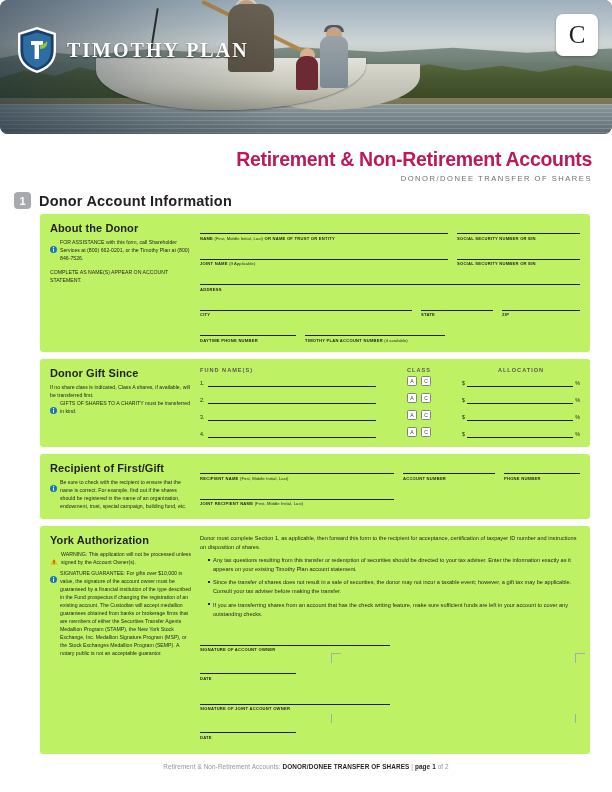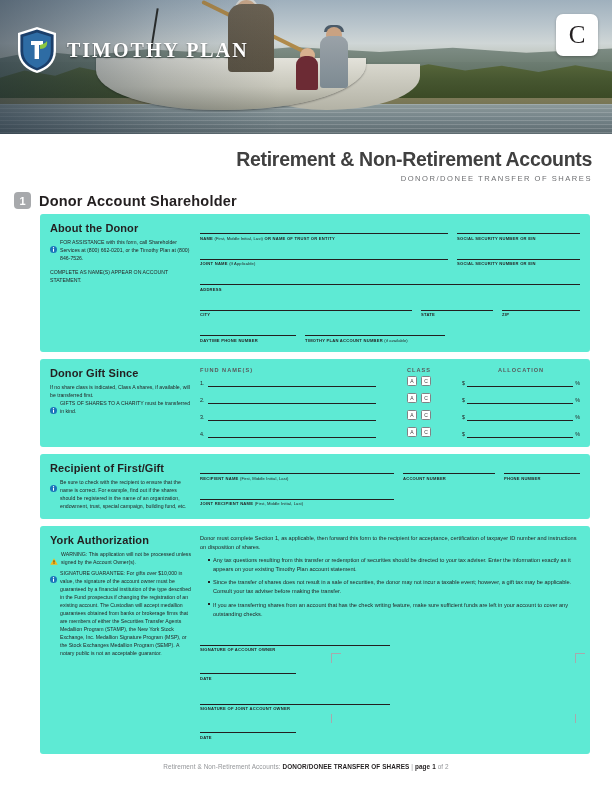--- a/index.html
+++ b/index.html
@@ -6,21 +6,21 @@
   body{
     width:612px;height:792px;
     background:#ffffff;
     font-family:"Liberation Sans", sans-serif;
     color:#231f20;
     position:relative;
     overflow:hidden;
   }
 
   
-  .hero{position:relative;width:612px;height:134px;overflow:hidden;background:#6d7b74;}
+  .hero{position:relative;width:612px;height:134px;overflow:hidden;background:#6d7b74;border-radius:8px;}
   .hero .sky{
     position:absolute;left:0;top:0;width:612px;height:62px;
     background:linear-gradient(180deg,#9fb0bd 0%, #b9c5cc 40%, #cfd6d6 70%, #b9bfb4 100%);
   }
   .hero .hills{
     position:absolute;left:0;top:42px;width:612px;height:36px;
     background:linear-gradient(180deg,#7e8d86 0%, #5f7062 100%);
     clip-path:polygon(0 45%,6% 25%,14% 38%,24% 20%,36% 32%,48% 14%,62% 28%,74% 16%,86% 30%,100% 18%,100% 100%,0 100%);
     opacity:.95;
   }
@@ -111,39 +111,39 @@
     position:absolute;right:14px;top:14px;z-index:6;
     width:42px;height:42px;background:#ffffff;border-radius:7px;
     display:flex;align-items:center;justify-content:center;
     font-family:"Liberation Serif", serif;font-size:25px;color:#231f20;
     box-shadow:0 1px 3px rgba(0,0,0,.28);
   }
 
   
   .title-block{text-align:right;padding:14px 20px 0 0;}
   .doc-title{
-    font-size:19.5px;font-weight:700;color:#404040;letter-spacing:-.3px;
+    font-size:19.5px;font-weight:700;color:#be185d;letter-spacing:-.3px;
     font-family:"Liberation Sans", sans-serif;
   }
   .doc-sub{
     font-size:7.6px;letter-spacing:1.5px;color:#6d6e71;margin-top:3px;
   }
 
   
   .sec-head{display:flex;align-items:center;gap:8px;margin:9px 0 5px 14px;}
   .sec-num{
     width:17px;height:17px;border-radius:4px;background:#a7a9ac;color:#fff;
     display:flex;align-items:center;justify-content:center;
     font-size:11px;font-weight:700;
   }
   .sec-title{font-size:14.5px;font-weight:600;color:#231f20;letter-spacing:.2px;}
 
   
   .panel{
-    margin:0 22px 7px 40px;background:#5eead4;border-radius:3px;
+    margin:0 22px 7px 40px;background:#bef264;border-radius:3px;
     padding:8px 10px 9px 10px;display:flex;
   }
   .panel .left{width:142px;flex:0 0 142px;padding-right:8px;}
   .panel .right{flex:1;}
   .p-title{font-size:11px;font-weight:600;color:#231f20;margin-bottom:4px;letter-spacing:.1px;}
   .note{font-size:5.2px;line-height:1.55;color:#231f20;}
   .note.sp{margin-top:6px;}
   .ico-note{display:flex;gap:3px;}
   .ico{flex:0 0 auto;margin-top:.5px;}
 
@@ -242,21 +242,21 @@
   <div class="c-badge">C</div>
 </div>
 
 <div class="title-block">
   <div class="doc-title">Retirement &amp; Non-Retirement Accounts</div>
   <div class="doc-sub">DONOR/DONEE TRANSFER OF SHARES</div>
 </div>
 
 <div class="sec-head">
   <div class="sec-num">1</div>
-  <div class="sec-title">Donor Account Shareholder</div>
+  <div class="sec-title">Donor Account Information</div>
 </div>
 
 <div class="panel">
   <div class="left">
     <div class="p-title">About the Donor</div>
     <div class="ico-note">
       <span class="ico">
         <svg width="7" height="7" viewBox="0 0 12 12">
             <circle cx="6" cy="6" r="6" fill="#1b75bb"></circle>
             <rect x="5.1" y="4.8" width="1.8" height="5" fill="#fff"></rect>

